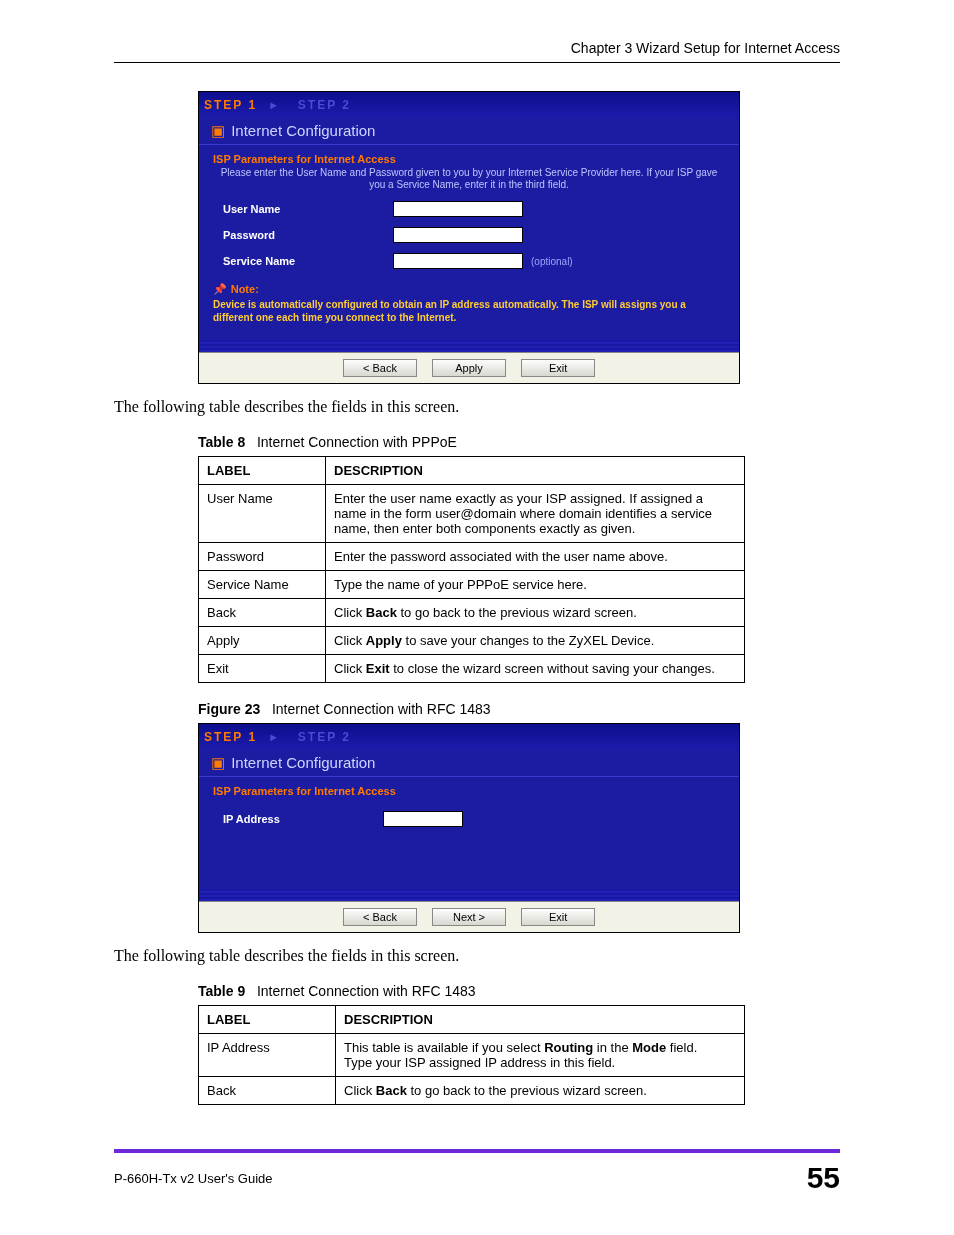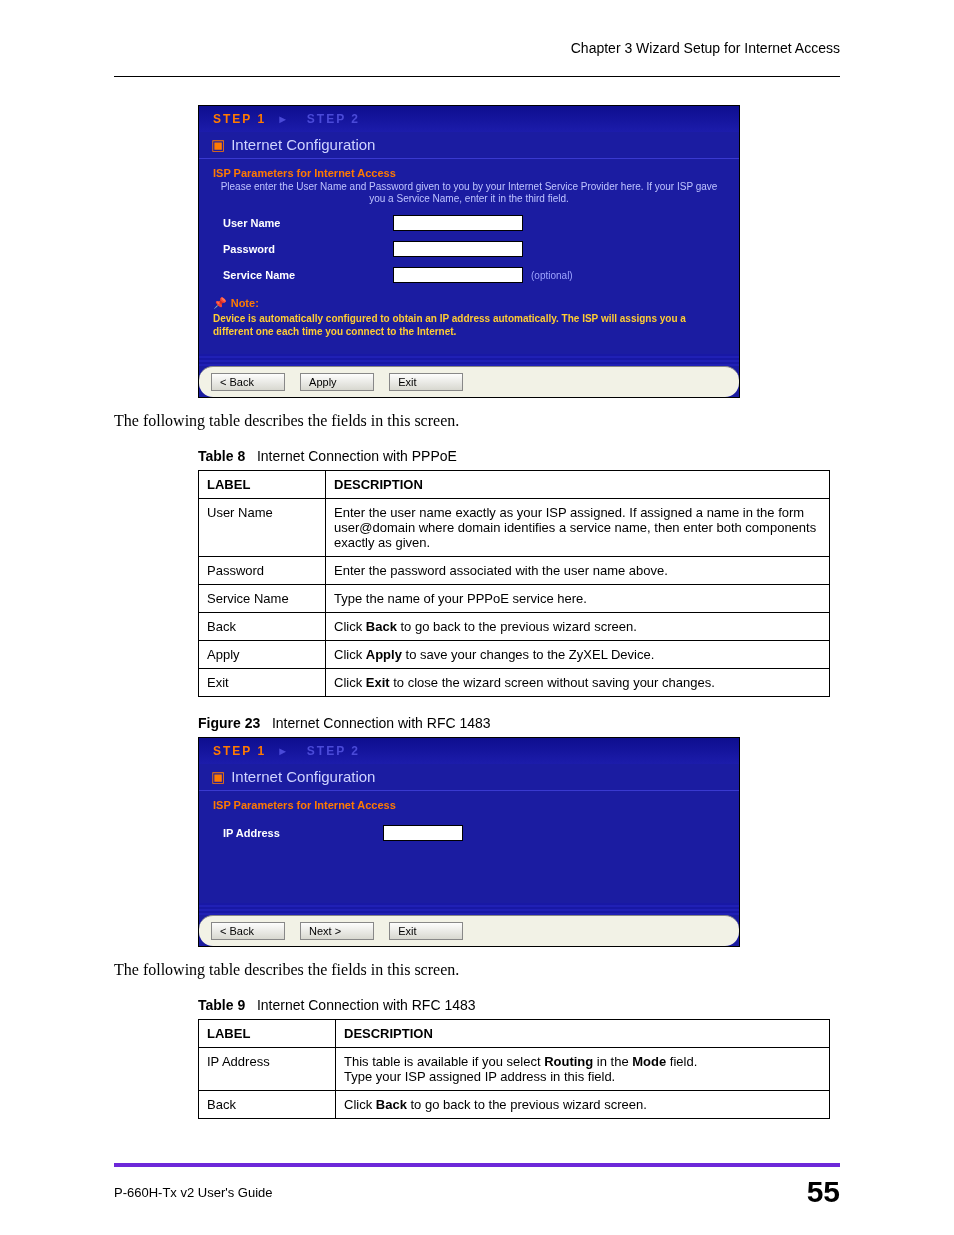--- a/index.html
+++ b/index.html
@@ -12,21 +12,21 @@
   }
   .page {
     width: 954px;
     margin: 0 auto;
     padding: 40px 114px 40px 114px;
     box-sizing: border-box;
   }
   .chapter-header {
     text-align: right;
     font-size: 14px;
-    padding-bottom: 20px;
+    padding-bottom: 6px;
     border-bottom: 1px solid #000;
     margin-bottom: 28px;
   }
   .caption {
     font-size: 14px;
     margin: 18px 0 6px 84px;
   }
   .caption .bold { font-weight: bold; }
   .para {
     font-family: "Times New Roman", Times, serif;
@@ -37,21 +37,21 @@
   .wiz {
     margin-left: 84px;
     width: 540px;
     border: 1px solid #000;
     background: #1b1ca1;
     color: #fff;
     font-size: 11px;
   }
   .wiz .steps {
     background: linear-gradient(#0e0e8f,#1c1cab);
-    padding: 6px 14px;
+    padding: 6px 5px;
     font-weight: bold;
     letter-spacing: 2px;
     font-size: 12px;
   }
   .wiz .step1 { color: #ff7a00; }
   .wiz .step2 { color: #4a4ad8; margin-left: 14px; }
   .wiz .arrow { color:#4a4ad8; margin-left:8px; }
   .wiz .title {
     padding: 4px 12px;
     font-size: 15px;
@@ -69,35 +69,34 @@
   }
   .wiz .opt { color:#9ea4ff; font-size:10px; margin-left:8px; }
   .wiz .note-h { color:#ff7a00; font-weight:bold; font-size:11px; margin-top:14px; }
   .wiz .pin { color:#ff3030; margin-right:4px; }
   .wiz .note-p { color:#ffcc33; font-weight:bold; font-size:10px; line-height:13px; margin:2px 0 16px 0;}
   .wiz .stripe { height:12px; background:repeating-linear-gradient(#1818a5,#1818a5 2px,#2020b5 2px,#2020b5 4px); margin:0 -14px; }
   .wiz .btnbar {
     background:#f2f2e6;
     margin: 0 -14px -14px -14px;
     padding: 6px;
-    text-align:left;
+    text-align:center;
     border-top:1px solid #888;
-    border-radius:14px;
   }
   .wiz .btn {
     display:inline-block; min-width:56px; padding:2px 8px; font-size:11px; color:#000;
     background:linear-gradient(#fdfdfd,#d8d8d0); border:1px solid #888; margin:0 6px;
   }
   
   .wiz2 { width:540px; }
   .wiz2 .body2 { min-height:104px; padding:8px 14px 0 14px; }
   
   table.desc {
     border-collapse: collapse;
-    width: 632px;
+    width: 547px;
     margin-left: 84px;
     font-size: 13px;
   }
   table.desc th, table.desc td {
     border: 1px solid #000;
     padding: 6px 8px;
     text-align: left;
     vertical-align: top;
   }
   table.desc th { font-weight: bold; }

